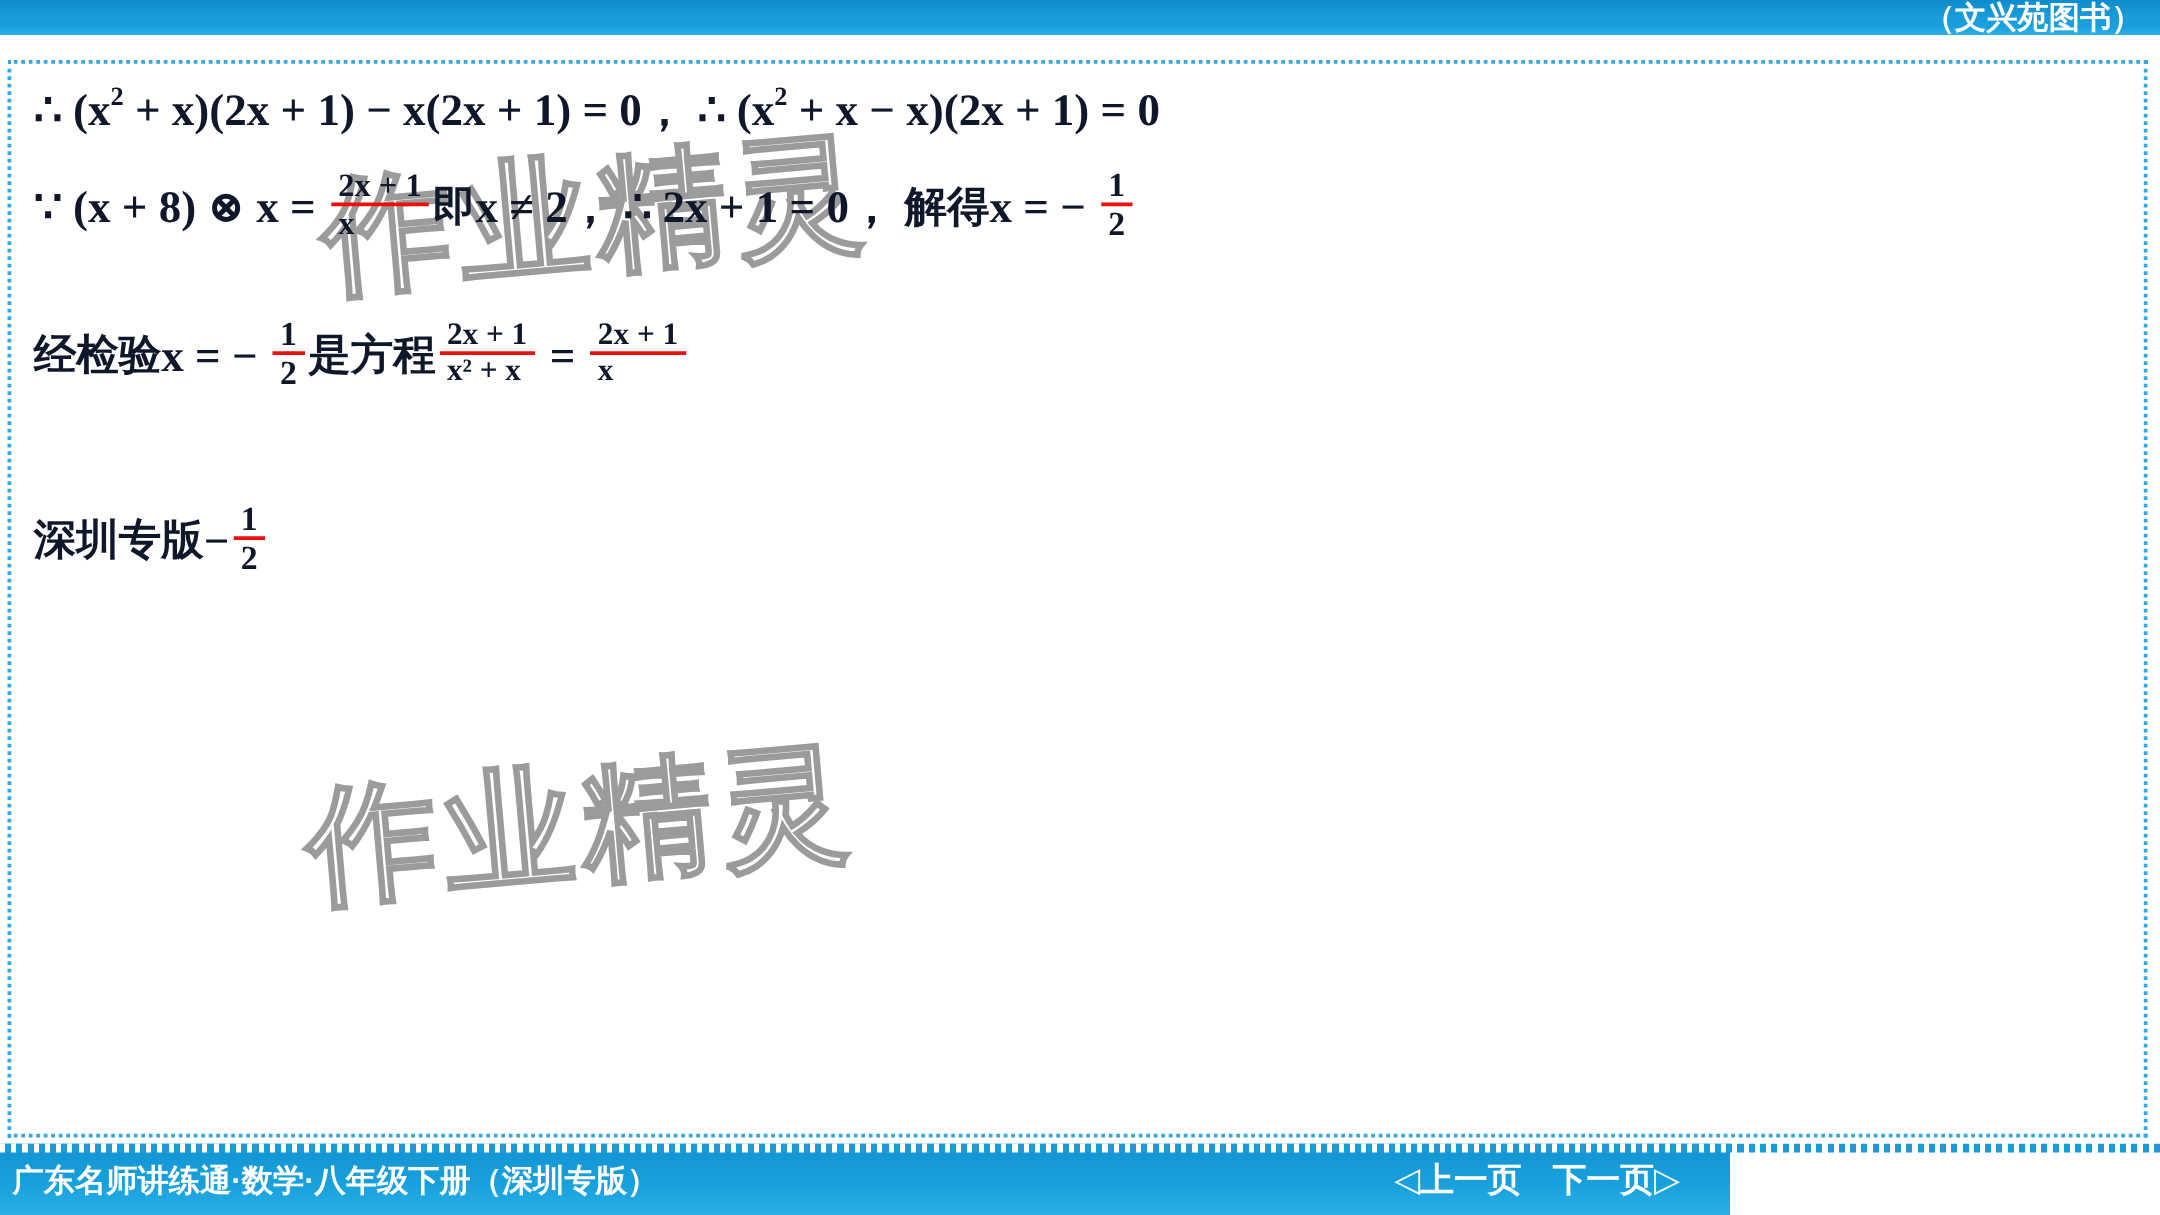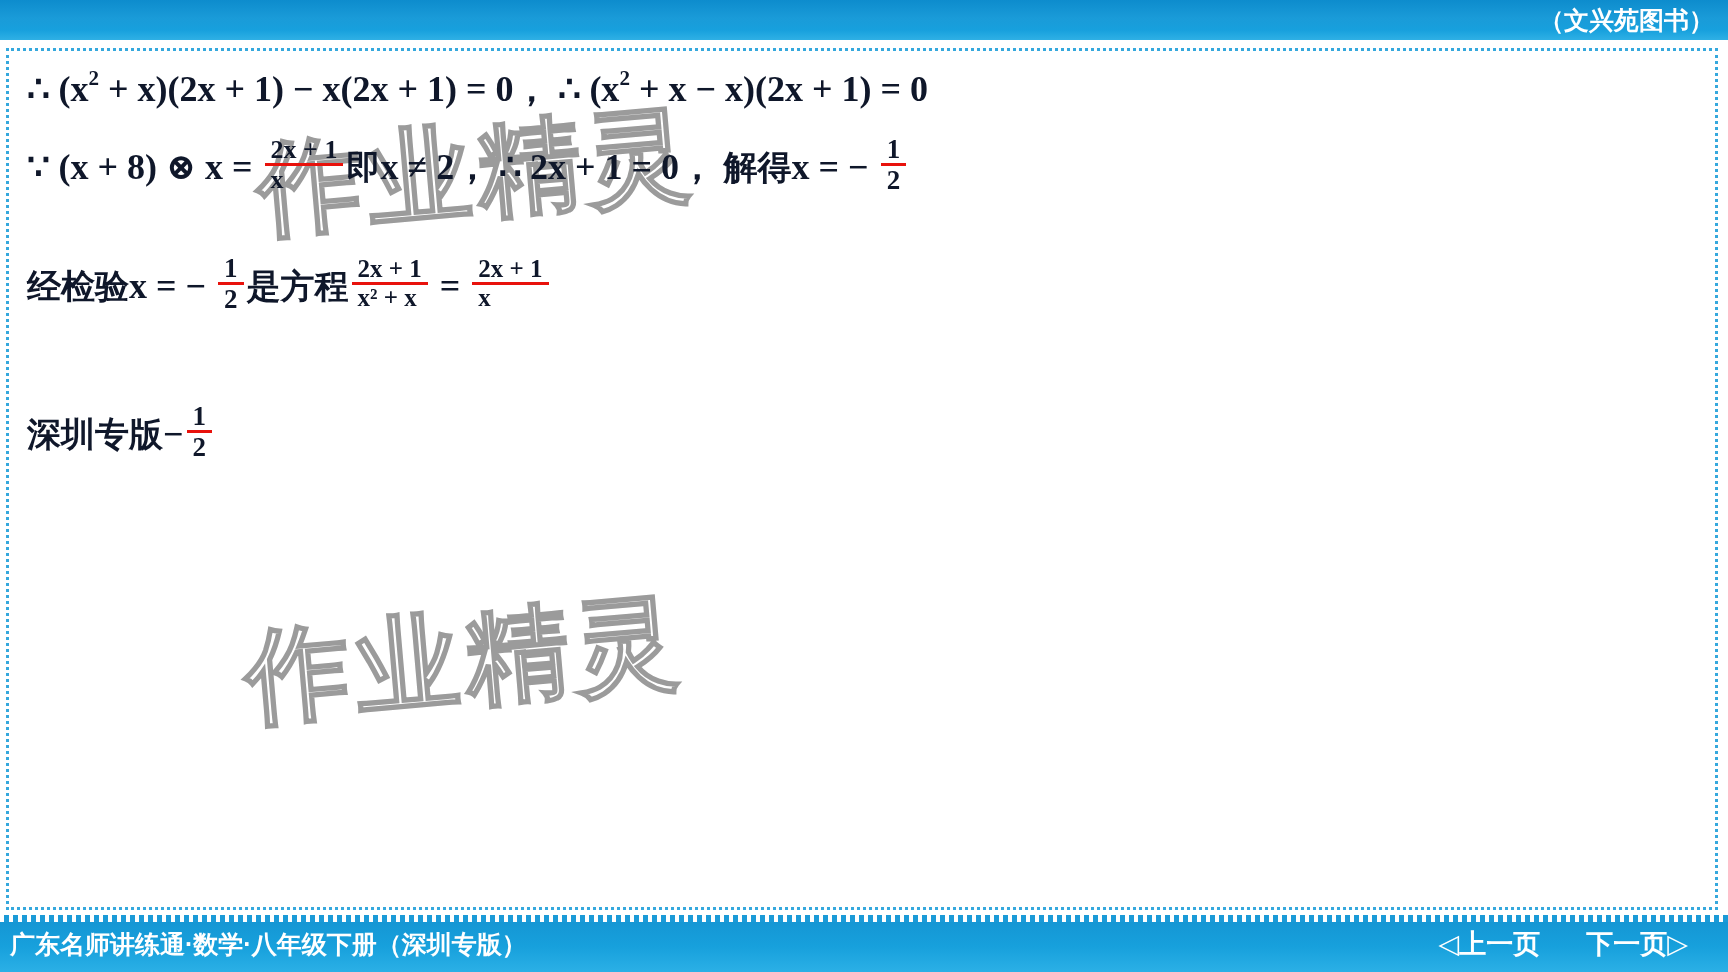--- a/index.html
+++ b/index.html
@@ -13,21 +13,21 @@
     overflow: hidden;
     font-family: "Liberation Serif", "DejaVu Serif", serif;
     position: relative;
   }
 
   
   .header {
     position: absolute;
     left: 0; top: 0;
     width: 1728px;
-    height: 40px;
+    height: 28px;
     background: linear-gradient(to bottom, #0d8ccd 0%, #1a9bd8 45%, #17a0dd 75%, #2fb0e5 100%);
     box-sizing: border-box;
     text-align: center;
   }
   .header-title {
     position: absolute;
     right: 14px;
     top: 50%;
     transform: translateY(-50%);
     color: #ffffff;
@@ -136,21 +136,21 @@
     top: 540px;
     font-size: 104px;
     transform: rotate(-5deg);
   }
 
   
   .footer {
     position: absolute;
     left: 0;
     top: 915px;
-    width: 1728px;
+    width: 1384px;
     height: 57px;
     background: linear-gradient(to bottom, #1494d2 0%, #17a0dc 55%, #2bb0e6 100%);
   }
   .footer-ticks {
     position: absolute;
     left: 0; top: 0;
     width: 1728px;
     height: 7px;
     background-image: repeating-linear-gradient(to right,
       #ffffff 0px, #ffffff 4px, #1b9ad7 4px, #1b9ad7 9px);
@@ -166,21 +166,21 @@
     font-family: "Liberation Sans", "DejaVu Sans", sans-serif;
     white-space: nowrap;
   }
   .footer-nav {
     position: absolute;
     right: 40px;
     top: 50%;
     transform: translateY(-50%);
     display: flex;
     align-items: flex-start;
-    gap: 46px;
+    gap: 25px;
   }
   .nav-btn {
     color: #ffffff;
     font-size: 27px;
     font-weight: bold;
     font-family: "Liberation Sans", "DejaVu Sans", sans-serif;
     white-space: nowrap;
     cursor: pointer;
   }
 </style>

